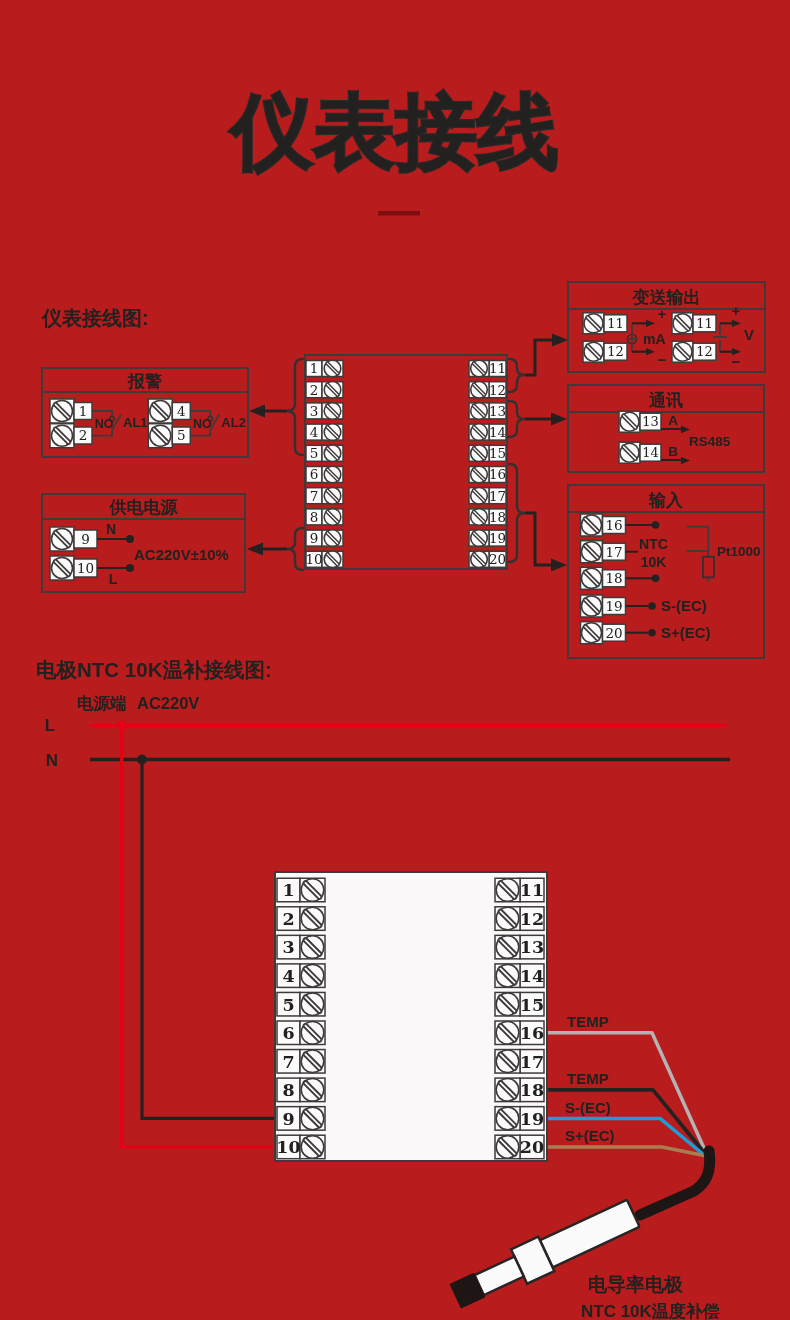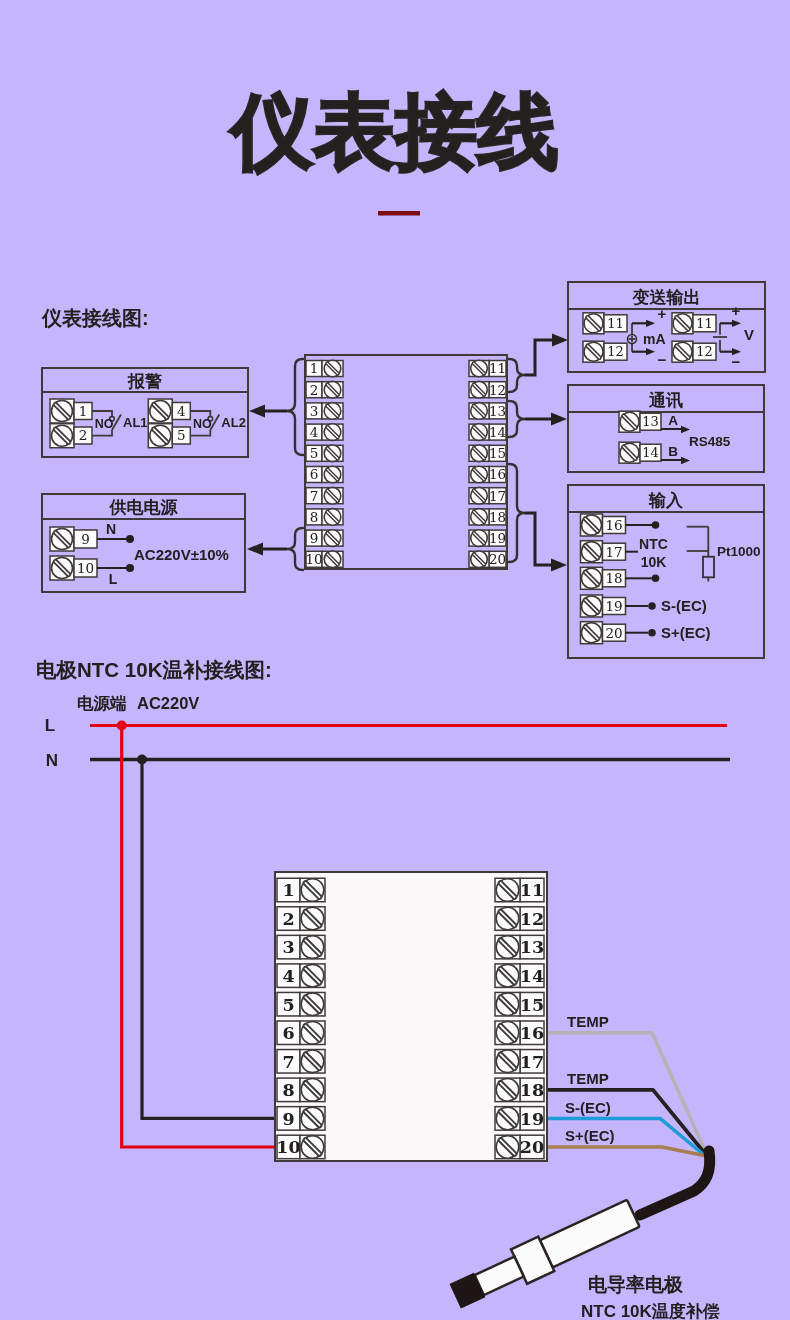--- a/index.html
+++ b/index.html
@@ -1,16 +1,16 @@
 <!DOCTYPE html>
 <html><head>
 <meta charset="utf-8">
 <style>
   html,body{margin:0;padding:0;background:#faf8f8;}
-  #page{position:relative;width:790px;height:1320px;background:#c4b5fd;overflow:hidden;
+  #page{position:relative;width:790px;height:1320px;background:#b91c1c;overflow:hidden;
         font-family:"Liberation Sans","DejaVu Sans",sans-serif;}
   svg{position:absolute;left:0;top:0;}
   .scr{fill:#fcfbfb;stroke:#3f3a39;stroke-width:1.6;}
   .slot1{stroke:#3f3a39;stroke-linecap:round;}
   .slot2{stroke:#fcfbfb;stroke-linecap:round;}
   .cell{fill:#fcfbfb;stroke:#3f3a39;stroke-width:1.5;}
   .tnum{font-family:"DejaVu Serif","Liberation Serif",serif;fill:#222020;}
   .bold{font-weight:bold;}
   .lbl{font-family:"Liberation Sans","DejaVu Sans",sans-serif;font-weight:bold;fill:#232020;}
   .box{fill:none;stroke:#3f3a39;stroke-width:2;}

